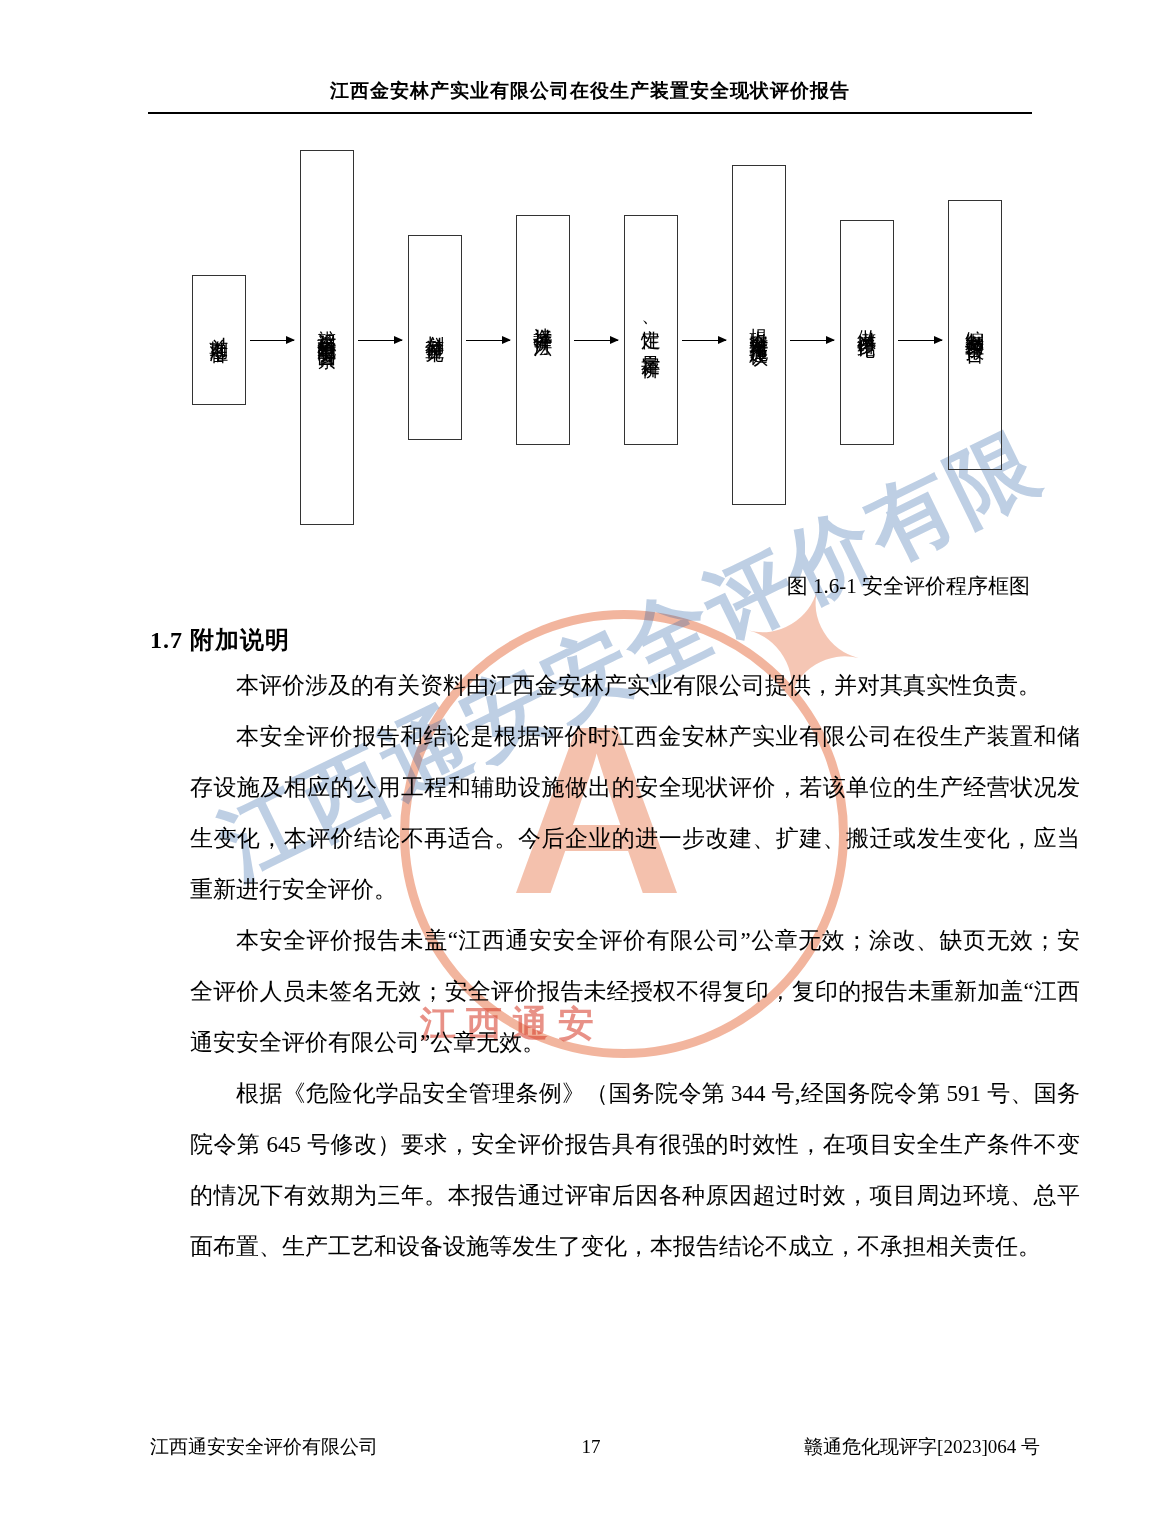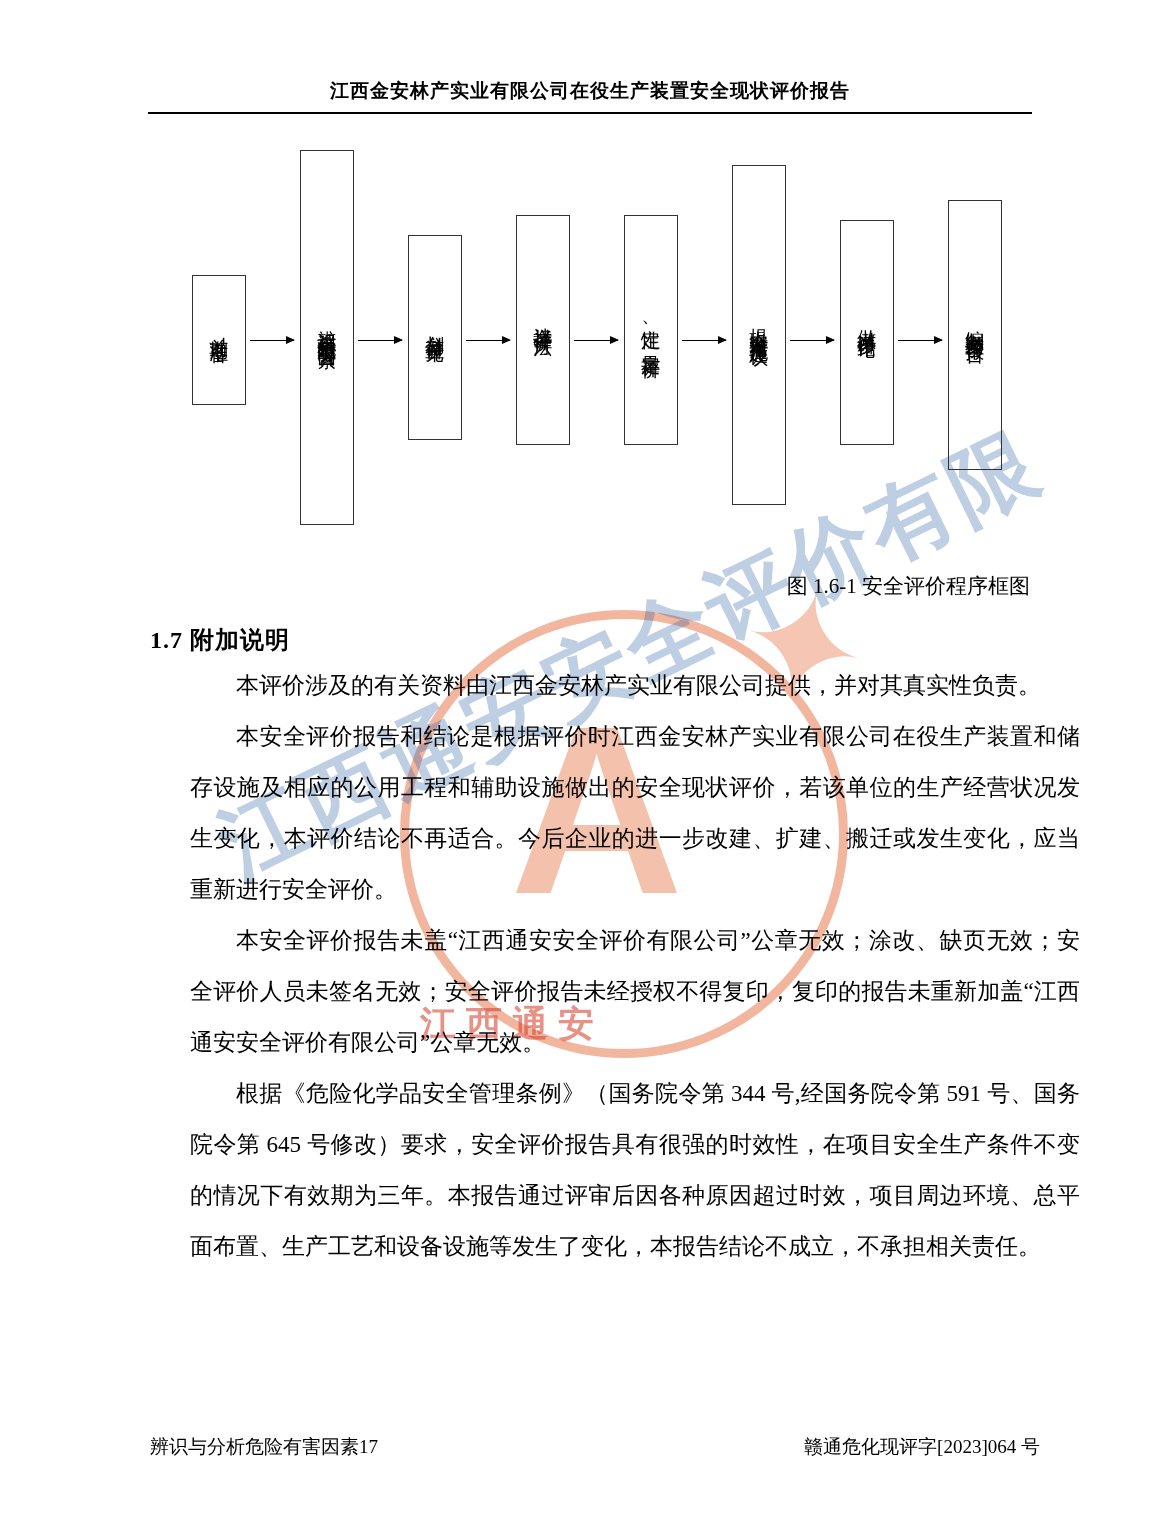--- a/index.html
+++ b/index.html
@@ -195,21 +195,21 @@
     position: absolute;
     bottom: 58px;
     left: 150px;
     width: 890px;
     display: flex;
     justify-content: space-between;
     align-items: center;
     font-size: 19px;
     z-index: 2;
   }
-  .footer-center { flex: 1; text-align: left; }
+  .footer-center { flex: 1; text-align: center; }
   .footer-right { text-align: left; }
 </style>
 </head>
 <body>
 
 <div class="page">
 
   <div class="header">江西金安林产实业有限公司在役生产装置安全现状评价报告</div>
   <div class="header-rule"></div>
 
@@ -269,18 +269,18 @@
   <div class="sec-heading">1.7 附加说明</div>
 
   <div class="body-wrap">
     <p class="para">本评价涉及的有关资料由江西金安林产实业有限公司提供，并对其真实性负责。</p>
     <p class="para">本安全评价报告和结论是根据评价时江西金安林产实业有限公司在役生产装置和储存设施及相应的公用工程和辅助设施做出的安全现状评价，若该单位的生产经营状况发生变化，本评价结论不再适合。今后企业的进一步改建、扩建、搬迁或发生变化，应当重新进行安全评价。</p>
     <p class="para">本安全评价报告未盖“江西通安安全评价有限公司”公章无效；涂改、缺页无效；安全评价人员未签名无效；安全评价报告未经授权不得复印，复印的报告未重新加盖“江西通安安全评价有限公司”公章无效。</p>
     <p class="para">根据《危险化学品安全管理条例》（国务院令第 344 号,经国务院令第 591 号、国务院令第 645 号修改）要求，安全评价报告具有很强的时效性，在项目安全生产条件不变的情况下有效期为三年。本报告通过评审后因各种原因超过时效，项目周边环境、总平面布置、生产工艺和设备设施等发生了变化，本报告结论不成立，不承担相关责任。</p>
   </div>
 
   <div class="footer">
-    <div>辨识与分析危险有害因素</div>
+    <div>江西通安安全评价有限公司</div>
     <div class="footer-center">17</div>
     <div class="footer-right">赣通危化现评字[2023]064 号</div>
   </div>
 
 </div>
 
 </body></html>

